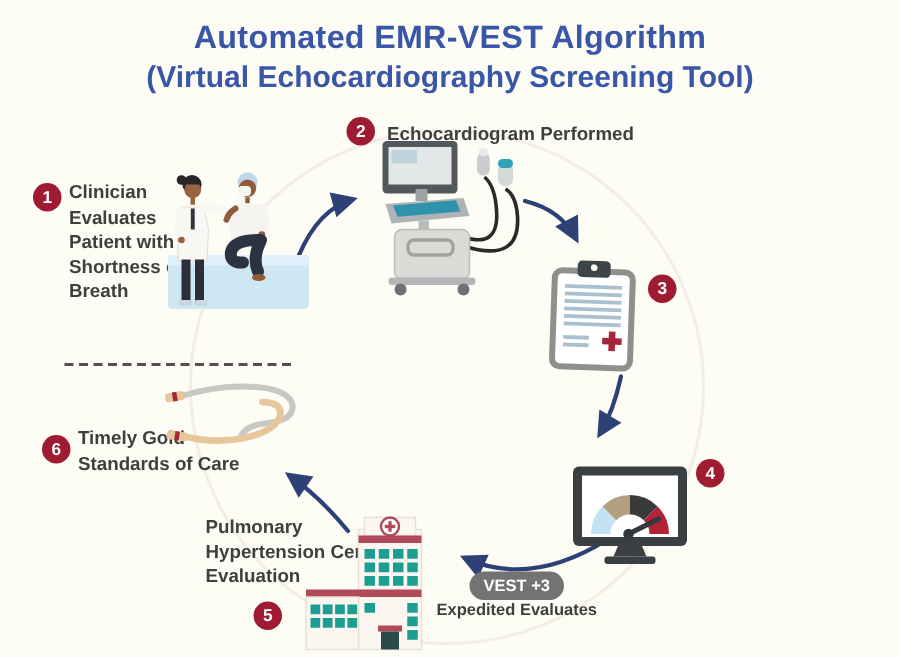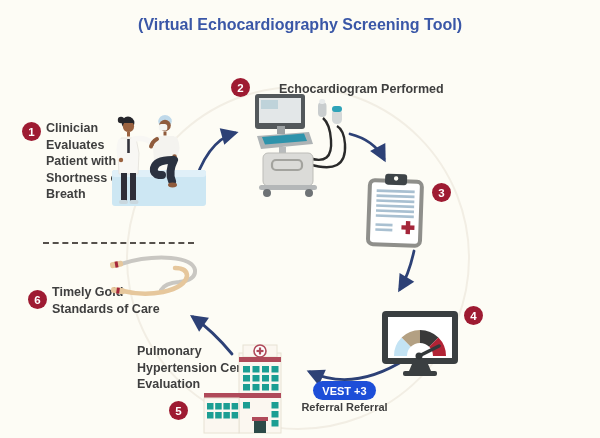--- a/index.html
+++ b/index.html
@@ -3,43 +3,44 @@
 <meta charset="utf-8">
 <style>
   * { margin:0; padding:0; box-sizing:border-box; }
   html,body { font-family:"Liberation Sans", sans-serif; }
   body { background:#FDFCF5; }
   .canvas { position:relative; width:600px; height:438px; background:#FDFCF5; overflow:hidden; }
   .bgcircle { position:absolute; left:126px; top:86px; width:344px; height:344px;
               border:2px solid #F2EEE4; border-radius:50%; }
   .hdr { position:absolute; top:13px; left:0; width:100%; text-align:center; color:#3A57A7; }
   .hdr .t1 { font-size:21.5px; font-weight:bold; letter-spacing:.2px; }
-  .hdr .t2 { font-size:16px; font-weight:bold; margin-top:3px; }
+  .hdr .t2 { font-size:20px; font-weight:bold; margin-top:3px; }
   .badge { position:absolute; width:19px; height:19px; border-radius:50%; background:#9E1B32;
            color:#fff; font-size:11.5px; font-weight:bold; display:flex; align-items:center;
            justify-content:center; }
   .lbl { position:absolute; color:#3F3F3F; font-weight:bold; font-size:12.5px; line-height:1.32; }
-  .nowrap { white-space:nowrap;margin-left:21px; }
+  .nowrap { white-space:nowrap; }
   .illo { position:absolute; }
   .arrows { position:absolute; left:0; top:0; }
   .dashes { position:absolute; left:43px; top:242px; width:151px; border-top:2px dashed #55504B; }
-  .pill { position:absolute; left:313px; top:381px; width:63px; height:19px; background:#1d4ed8;
+  .pill { position:absolute; left:313px; top:381px; width:63px; height:19px; background:#737373;
           border-radius:10px; color:#fff; font-size:11px; font-weight:bold; display:flex;
           align-items:center; justify-content:center; }
   .pill-cap { position:absolute; left:291px; top:401px; width:107px; text-align:center;
               font-size:11px; font-weight:bold; color:#3F3F3F; }
 </style>
 </head>
 <body>
 
 <div class="canvas">
 
   <div class="bgcircle"></div>
 
   <div class="hdr">
+    <div class="t1">Automated EMR-VEST Algorithm</div>
     <div class="t2">(Virtual Echocardiography Screening Tool)</div>
   </div>
 
   <svg class="arrows" width="600" height="438">
     <defs>
       <marker id="ah" viewBox="0 0 8 8" markerWidth="7" markerHeight="7" refX="6" refY="4" orient="auto">
         <path d="M0.5 0.5 L7.5 4 L0.5 7.5 Z" fill="#2D4176"></path>
       </marker>
     </defs>
     <g stroke="#2D4176" stroke-width="2.8" fill="none" stroke-linecap="round">
@@ -59,21 +60,21 @@
   <div class="badge" style="left:28px;top:290px">6</div>
 
   <div class="lbl" style="left:46px;top:120px;width:102px">Clinician Evaluates Patient with Shortness of Breath</div>
   <div class="lbl nowrap" style="left:258px;top:81px">Echocardiogram Performed</div>
   <div class="lbl" style="left:137px;top:343px;width:132px">Pulmonary Hypertension Center Evaluation</div>
   <div class="lbl" style="left:52px;top:284px;width:118px">Timely Gold Standards of Care</div>
 
   <div class="dashes"></div>
 
   <div class="pill">VEST +3</div>
-  <div class="pill-cap">Referral Referral</div>
+  <div class="pill-cap">Expedited Evaluates</div>
 
   <svg class="illo" style="left:88px;top:108px" width="122" height="116" viewBox="0 0 122 116">
     <rect x="24" y="62" width="94" height="36" rx="3" fill="#CDE7F3"></rect>
     <rect x="24" y="62" width="94" height="7" rx="3" fill="#E0F0F8"></rect>
 
     <circle cx="33" cy="12" r="3.2" fill="#26262B"></circle>
     <circle cx="40" cy="15" r="6.4" fill="#26262B"></circle>
     <circle cx="40.5" cy="18.5" r="5.6" fill="#9A6240"></circle>
     <path d="M35 15 a6 4.5 0 0 1 11 0 z" fill="#26262B"></path>
     <path d="M40.5 24 l0 4.5" stroke="#9A6240" stroke-width="3"></path>

